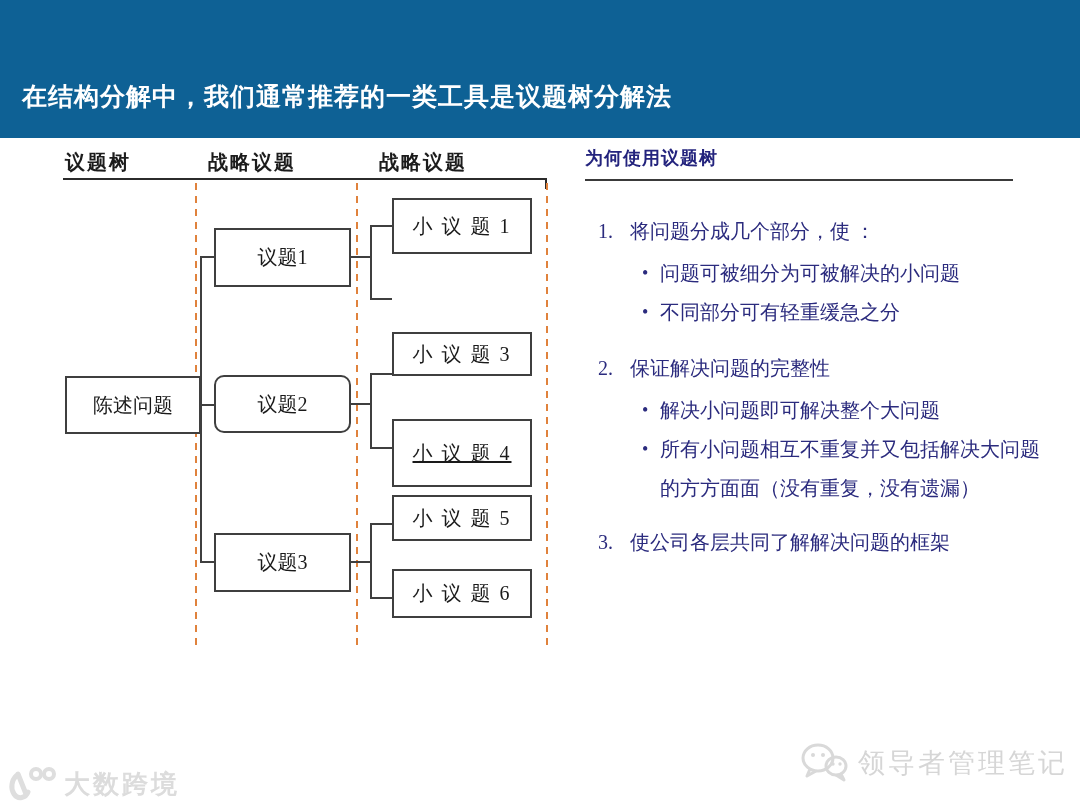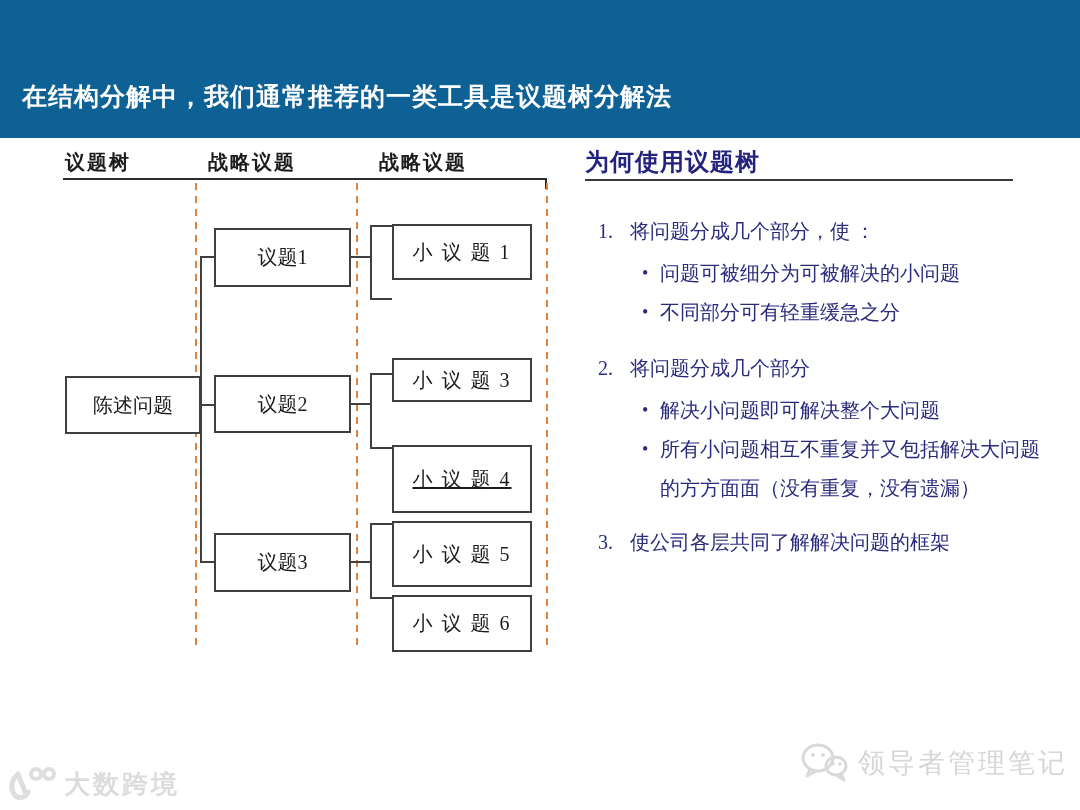--- a/index.html
+++ b/index.html
@@ -22,34 +22,34 @@
   .toprule-tick{position:absolute;left:545px;top:178px;width:2px;height:11px;background:#2b2b2b;}
 
   .vdash{position:absolute;top:183px;width:2px;height:467px;
          background:repeating-linear-gradient(to bottom,#e0823c 0 7px,transparent 7px 13px);}
   .vd1{left:195px;}.vd2{left:356px;}.vd3{left:546px;}
 
   .dbox{position:absolute;box-sizing:border-box;border:2px solid #3f3f3f;background:#ffffff;
         display:flex;align-items:center;justify-content:center;font-size:20px;color:#1a1a1a;}
   .bx-problem{left:65px;top:376px;width:136px;height:58px;}
   .bx-i1{left:214px;top:228px;width:137px;height:59px;}
-  .bx-i2{left:214px;top:375px;width:137px;height:58px;}
+  .bx-i2{left:214px;top:375px;width:137px;height:58px;border-radius:10px;}
   .bx-i3{left:214px;top:533px;width:137px;height:59px;}
-  .bx-s{left:392px;width:140px;letter-spacing:2px;margin-top:26px;}
+  .bx-s{left:392px;width:140px;letter-spacing:2px;}
   .bx-s1{top:198px;height:56px;}
   .bx-s2{top:271px;height:57px;}
   .bx-s3{top:332px;height:44px;}
   .bx-s4{top:419px;height:68px;text-decoration:underline;}
-  .bx-s5{top:495px;height:66px;}
-  .bx-s6{top:569px;height:57px;}
+  .bx-s5{top:495px;height:46px;}
+  .bx-s6{top:569px;height:49px;}
 
   .ln{position:absolute;background:#3f3f3f;}
 
   
-  .panel-title{position:absolute;left:585px;top:146px;font-size:24px;font-weight:bold;
+  .panel-title{position:absolute;left:585px;top:146px;font-size:18px;font-weight:bold;
                color:#23237d;letter-spacing:1px;}
   .panel-rule{position:absolute;left:585px;top:179px;width:428px;height:2px;background:#3a3a3a;}
 
   .pgroup{position:absolute;left:598px;width:452px;color:#2b2b7e;font-size:20px;}
   .pg1{top:215px;}.pg2{top:352px;}.pg3{top:526px;}
   .phead{display:flex;line-height:32px;}
   .pnum{width:32px;flex:0 0 32px;}
   .pbullets{margin-top:7px;margin-left:44px;width:415px;}
   .pbullet{display:flex;line-height:39px;}
   .pdot{width:18px;flex:0 0 18px;font-size:18px;}
@@ -127,21 +127,21 @@
       <div class="pbullet">
         <span class="pdot">•</span>
         <span>不同部分可有轻重缓急之分</span>
       </div>
     </div>
   </div>
 
   <div class="pgroup pg2">
     <div class="phead">
       <span class="pnum">2.</span>
-      <span>将问题分成几个部分</span>
+      <span>保证解决问题的完整性</span>
     </div>
     <div class="pbullets">
       <div class="pbullet">
         <span class="pdot">•</span>
         <span>解决小问题即可解决整个大问题</span>
       </div>
       <div class="pbullet">
         <span class="pdot">•</span>
         <span>所有小问题相互不重复并又包括解决大问题的方方面面（没有重复，没有遗漏）</span>
       </div>

